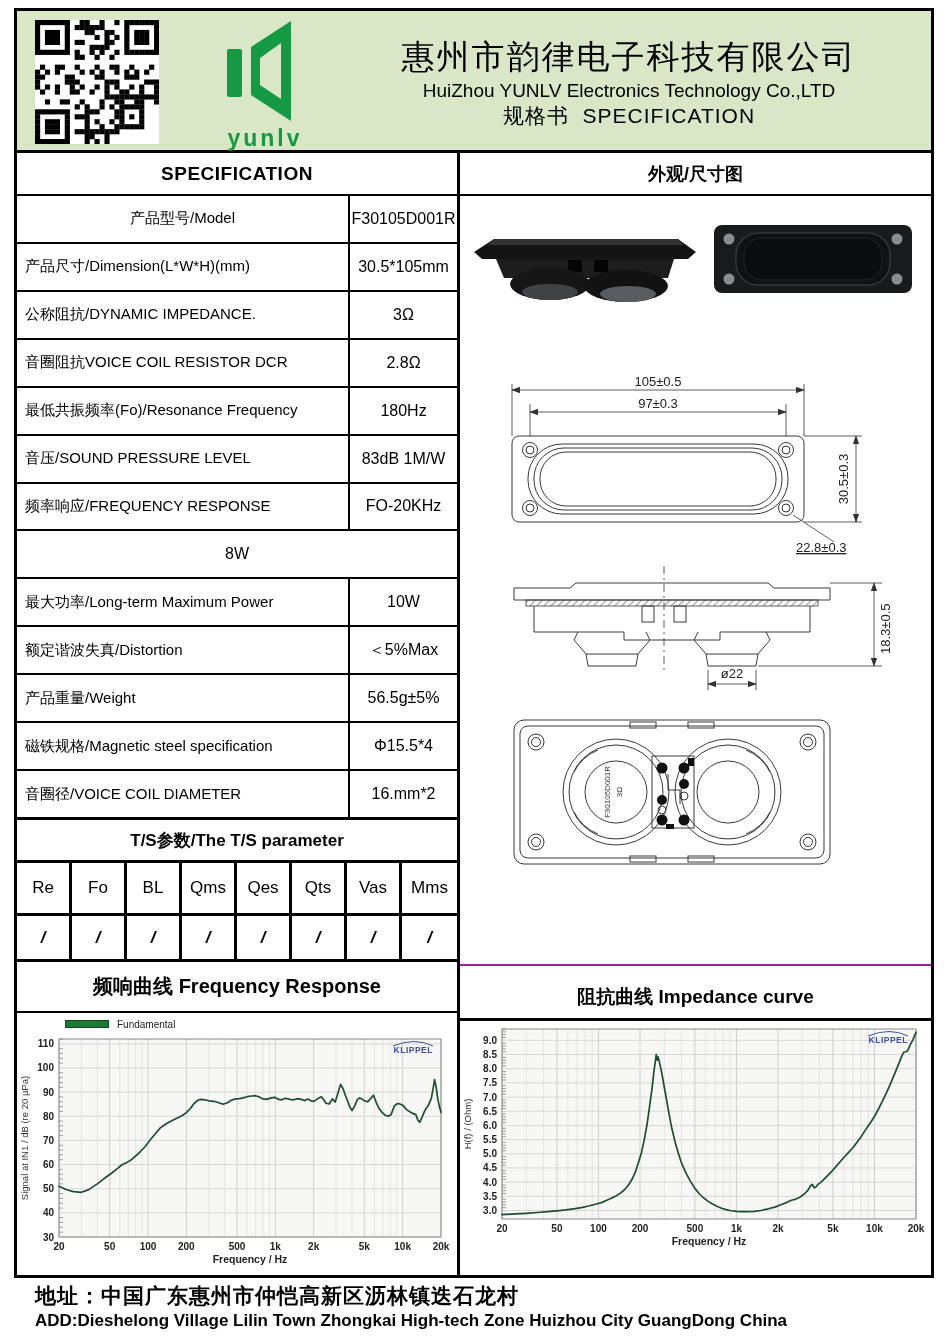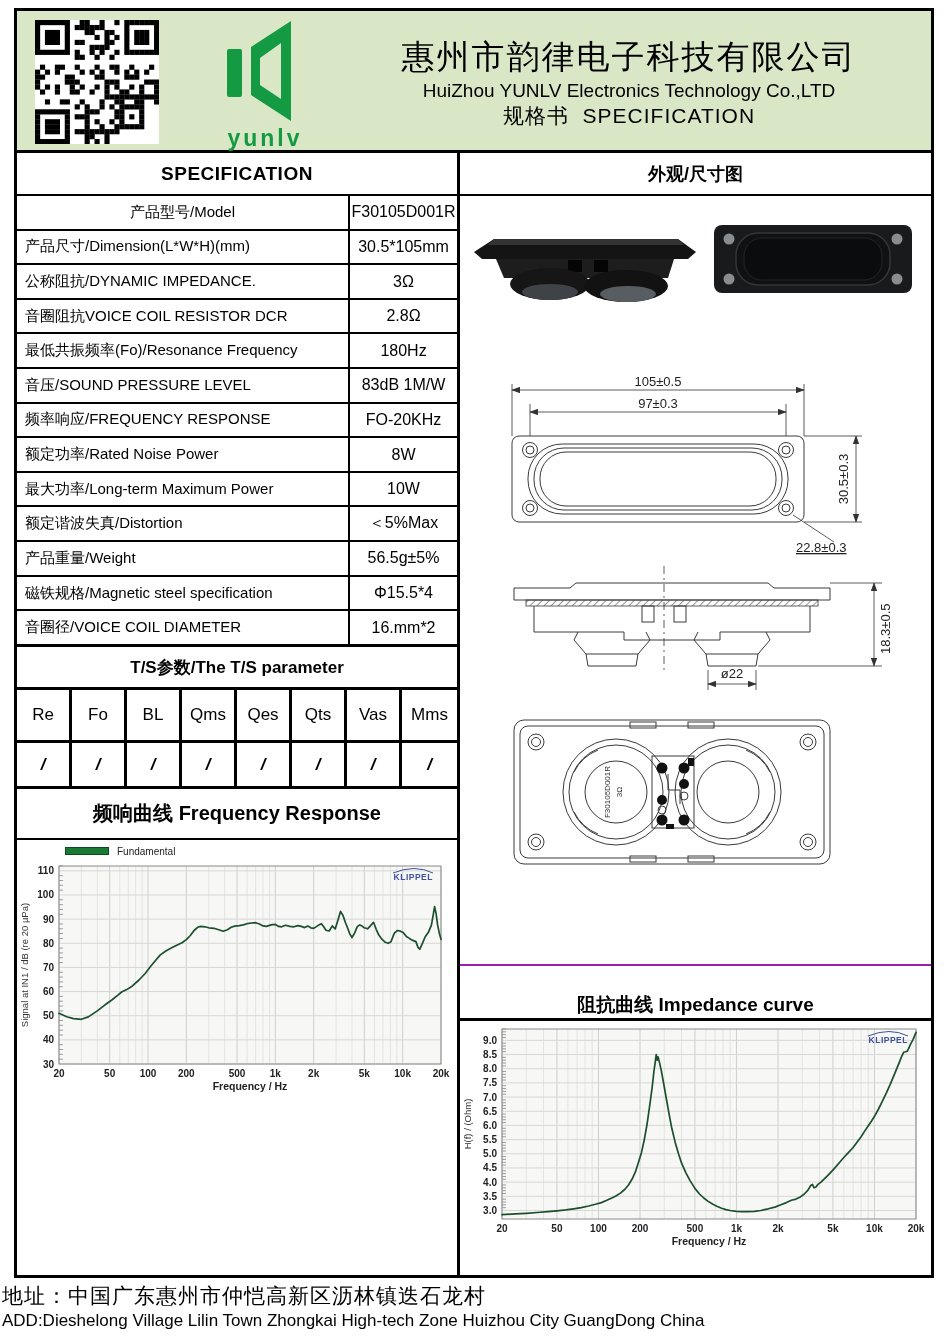--- a/index.html
+++ b/index.html
@@ -19,21 +19,21 @@
   .title-doc { font-size:21px; font-weight:500; letter-spacing:1px; }
 
   
   .cols { flex:1; display:flex; min-height:0; }
   .col-left { width:443px; flex:none; border-right:3px solid #000; display:flex; flex-direction:column; }
   .col-right { flex:1; display:flex; flex-direction:column; min-width:0; }
 
   .panel-title { height:43px; border-bottom:2px solid #000; display:flex; align-items:center; justify-content:center; font-weight:bold; font-size:19px; flex:none; }
 
   
-  .spec-rows { height:451px; flex:none; display:flex; flex-direction:column; }
+  .spec-rows { height:624px; flex:none; display:flex; flex-direction:column; }
   .spec-row { flex:1; display:flex; border-bottom:2px solid #000; }
   .spec-row:last-child { border-bottom:3px solid #000; }
   .spec-label { width:333px; border-right:2px solid #000; display:flex; align-items:center; padding-left:8px; font-size:15px; }
   .spec-row.center-label .spec-label { justify-content:center; padding-left:0; }
   .spec-value { flex:1; display:flex; align-items:center; justify-content:center; font-size:16px; text-align:center; }
 
   .ts-title { height:43px; border-bottom:3px solid #000; display:flex; align-items:center; justify-content:center; font-weight:bold; font-size:17px; flex:none; }
   .ts-grid { display:grid; grid-template-columns:repeat(8,1fr); flex:none; }
   .ts-grid.head { height:50px; }
   .ts-grid.vals { height:49px; border-top:3px solid #000; border-bottom:3px solid #000; }
@@ -44,29 +44,29 @@
 
   .fr-title { height:51px; border-bottom:2px solid #000; display:flex; align-items:center; justify-content:center; font-weight:bold; font-size:20px; flex:none; }
   .chart-area { flex:1; position:relative; background:#fff; min-height:0; }
   .chart-legend { display:flex; align-items:center; gap:8px; padding-top:4px; height:18px; }
   .legend-swatch { width:44px; height:8px; background:#1a7a33; border:1px solid #0d4a1d; margin-left:48px; }
   .legend-label { font-size:10px; color:#222; }
 
   
   .appearance { height:770px; flex:none; border-bottom:2px solid #a21caf; position:relative; }
   .photo { position:absolute; }
-  .imp-title { height:55px; border-bottom:3px solid #000; display:flex; align-items:flex-end; justify-content:center; font-weight:bold; font-size:19px; flex:none; }
+  .imp-title { height:55px; border-bottom:3px solid #000; display:flex; align-items:flex-end; justify-content:center; padding-bottom:8px; font-weight:bold; font-size:19px; flex:none; }
 
   .drawing { position:absolute; left:14px; }
   .dim-text { font-size:13px; fill:#222; font-family:"Liberation Sans", sans-serif; }
   .draw-stroke { stroke:#3a3a3a; fill:none; stroke-width:1; }
   .dim-stroke { stroke:#333; fill:none; stroke-width:0.8; }
 
   
-  .footer { position:absolute; left:2px; top:1282px; right:10px; }
+  .footer { position:absolute; left:35px; top:1282px; right:10px;font-weight:bold; }
   .addr-cn { font-size:21px; letter-spacing:1px; }
   .addr-en { font-size:17px; margin-top:1px; }
 </style>
 </head>
 <body>
 
 <div class="sheet">
   <div class="main-box">
 
     <div class="green-header">
@@ -375,21 +375,20 @@
             </div>
             <div class="spec-row">
               <div class="spec-label">音压/SOUND PRESSURE LEVEL</div>
               <div class="spec-value">83dB 1M/W</div>
             </div>
             <div class="spec-row">
               <div class="spec-label">频率响应/FREQUENCY RESPONSE</div>
               <div class="spec-value">FO-20KHz</div>
             </div>
             <div class="spec-row">
-              <div class="spec-label">额定功率/Rated Noise Power</div>
               <div class="spec-value">8W</div>
             </div>
             <div class="spec-row">
               <div class="spec-label">最大功率/Long-term Maximum Power</div>
               <div class="spec-value">10W</div>
             </div>
             <div class="spec-row">
               <div class="spec-label">额定谐波失真/Distortion</div>
               <div class="spec-value">＜5%Max</div>
             </div>

